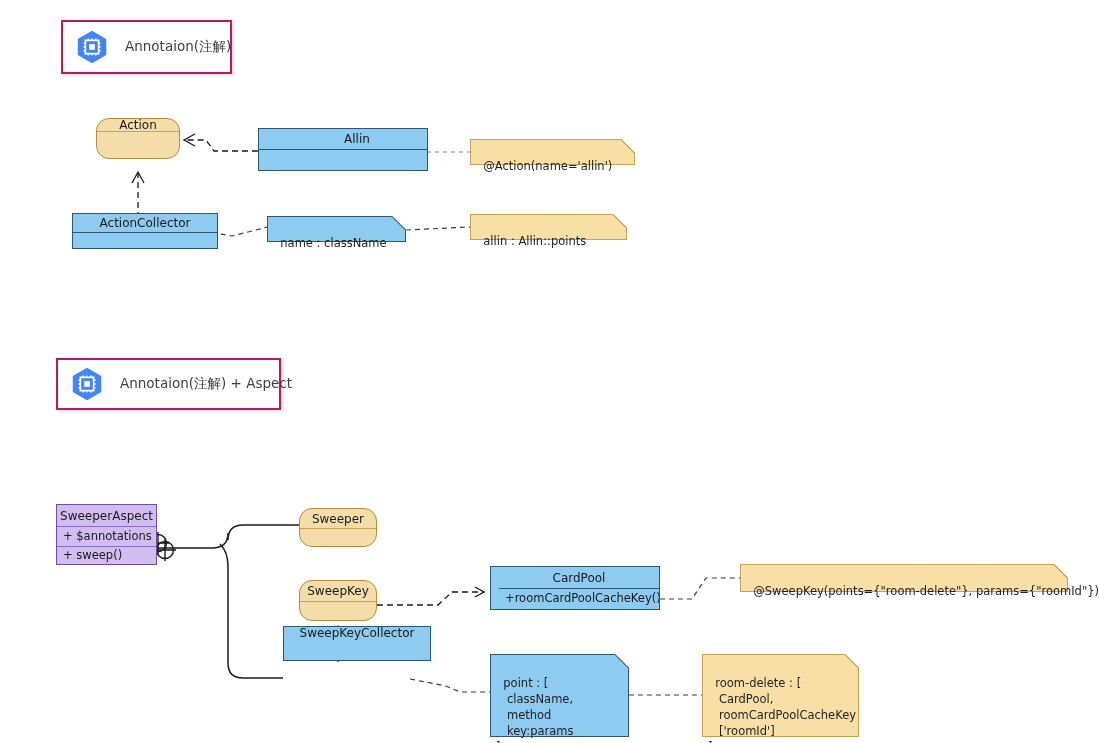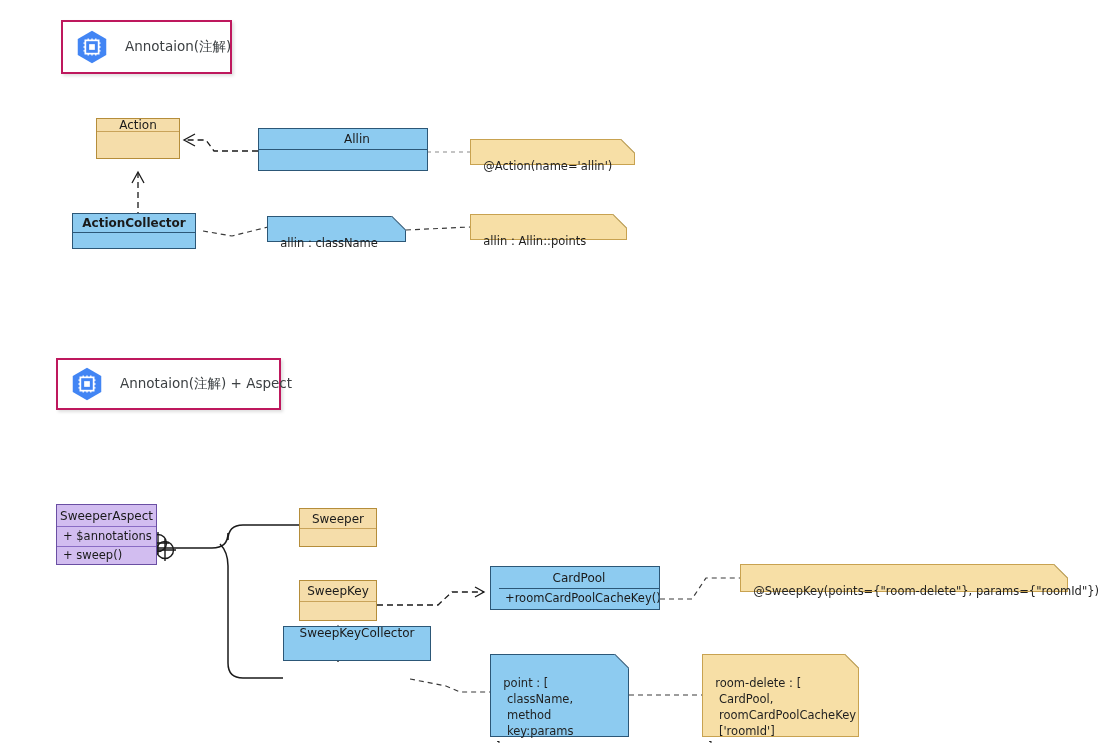--- a/index.html
+++ b/index.html
@@ -70,21 +70,21 @@
   .uml-class .row.title { font-size: 12px; }
   .uml-class .row.sep { border-top: 1px solid #2a4b6b; }
   .uml-class .row.left {
     justify-content: flex-start;
     padding-left: 6px;
   }
 
   
   .fill-blue   { background: #8dcbf0; border-color: #2c5777; }
   .fill-blue .row.sep { border-top-color: #2c5777; }
-  .fill-yellow { background: #f5ddaa; border-color: #b58d3a; }
+  .fill-yellow { background: #f5ddaa; border-color: #b58d3a; border-radius: 13px; }
   .fill-yellow .row.sep { border-top-color: #c9a35a; }
   .fill-purple { background: #d2bdf0; border-color: #6a4fa3; }
   .fill-purple .row.sep { border-top-color: #8a6cc4; }
 
   
   .uml-note {
     position: absolute;
     box-sizing: border-box;
     font-size: 11.5px;
     line-height: 15px;
@@ -221,33 +221,33 @@
 <div class="uml-class fill-yellow" style="left:96px; top:118px; width:84px; height:41px;">
   <div class="row title">Action</div>
   <div class="row sep" style="flex:1;"></div>
 </div>
 
 <div class="uml-class fill-blue" style="left:258px; top:128px; width:170px; height:43px;">
   <div class="row title" style="height:20px;padding-left:28px;">Allin</div>
   <div class="row sep" style="flex:1;"></div>
 </div>
 
-<div class="uml-class fill-blue" style="left:72px; top:213px; width:124px; height:36px;font-weight:bold;">
+<div class="uml-class fill-blue" style="left:72px; top:213px; width:146px; height:36px;">
   <div class="row title" style="height:18px;">ActionCollector</div>
   <div class="row sep" style="flex:1;"></div>
 </div>
 
 <div class="uml-note note-yellow" style="left:470px; top:139px; width:165px; height:26px;">
   <span>@Action(name='allin')</span>
   <span class="note-fold"></span>
   <span class="note-fold-line"></span>
 </div>
 
 <div class="uml-note note-blue" style="left:267px; top:216px; width:139px; height:26px;">
-  <span>allin : className</span>
+  <span>name : className</span>
   <span class="note-fold"></span>
   <span class="note-fold-line"></span>
 </div>
 
 <div class="uml-note note-yellow" style="left:470px; top:214px; width:157px; height:26px;">
   <span>allin : Allin::points</span>
   <span class="note-fold"></span>
   <span class="note-fold-line"></span>
 </div>
 

